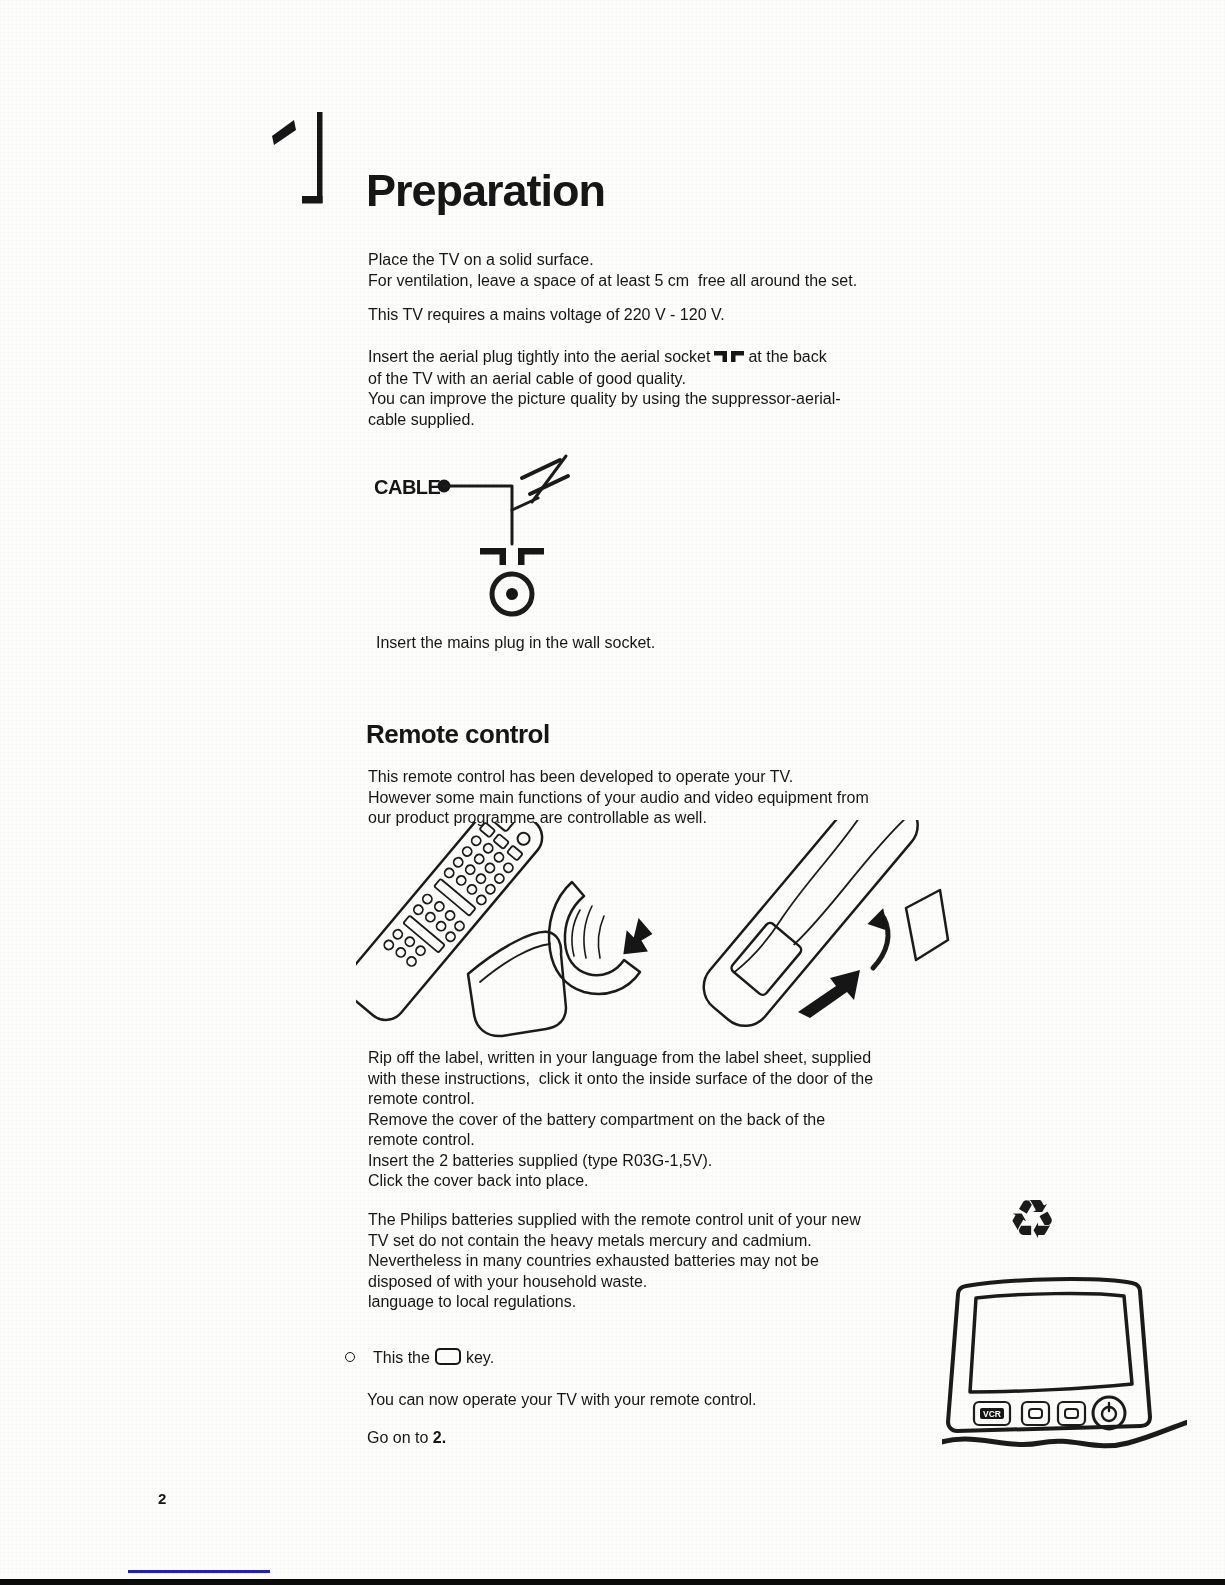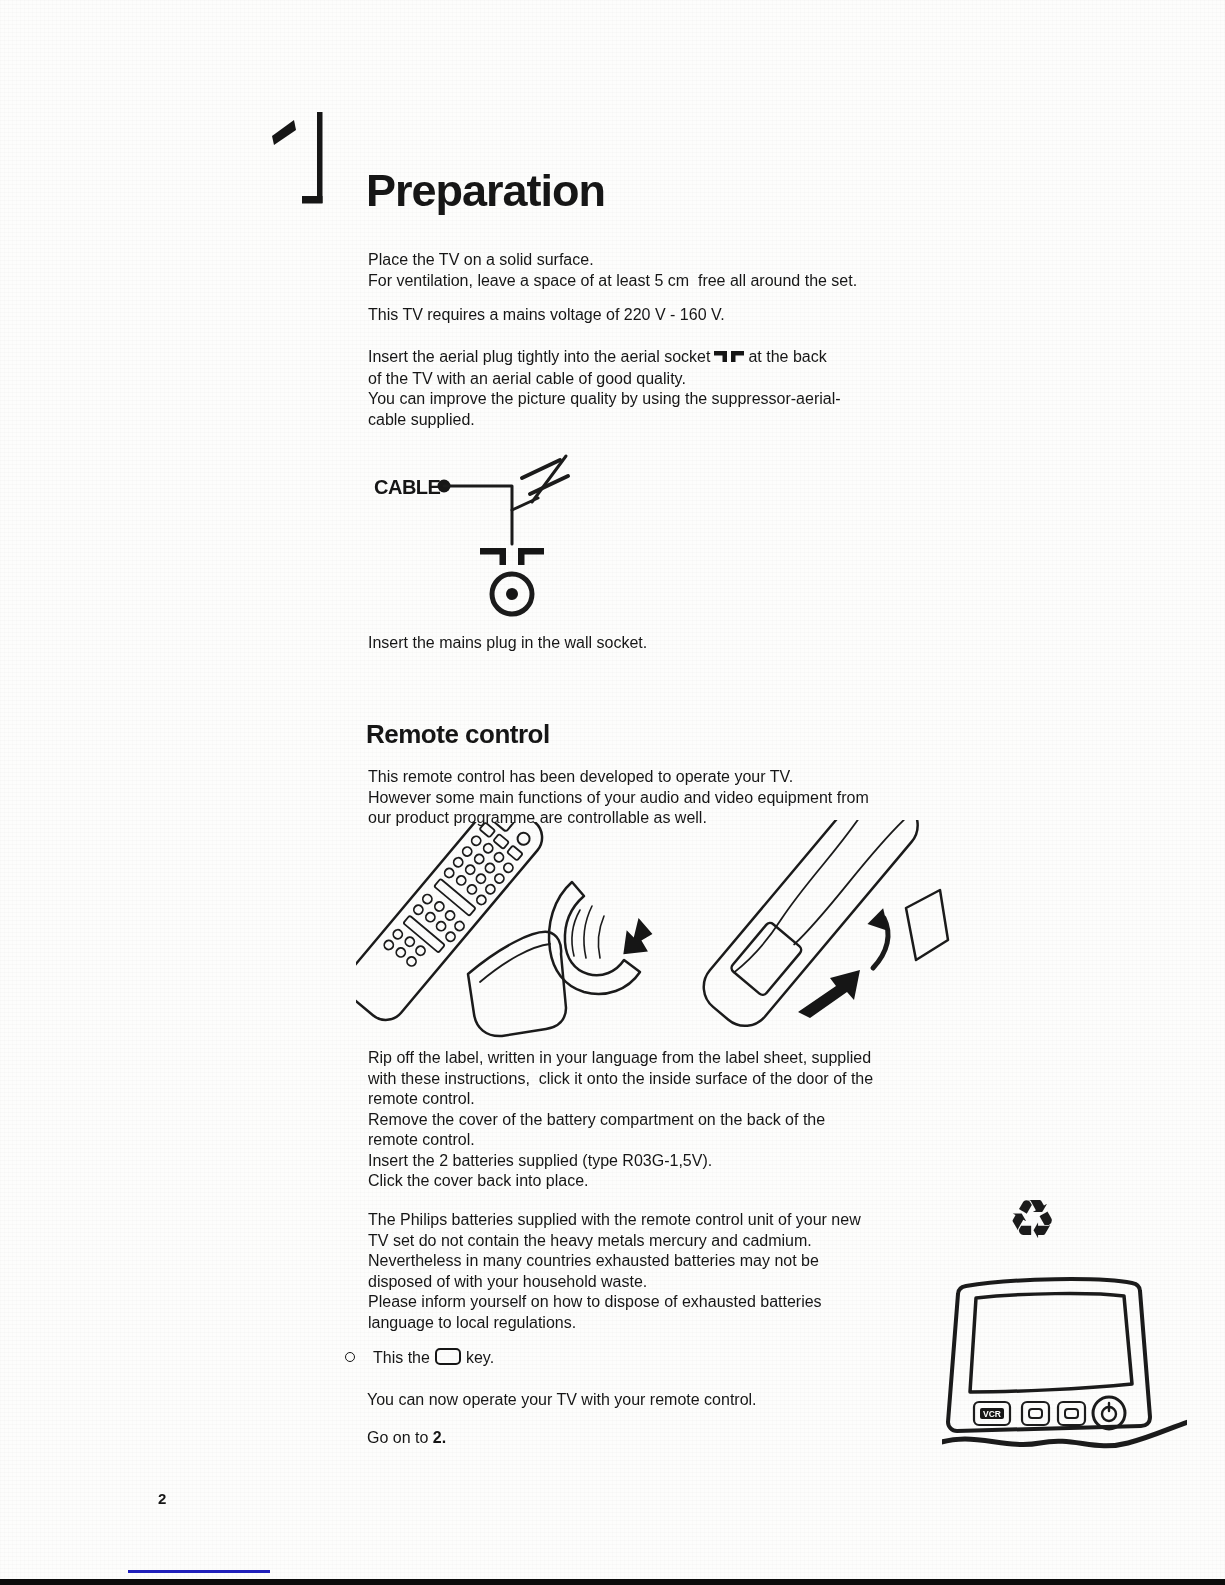--- a/index.html
+++ b/index.html
@@ -58,21 +58,21 @@
   </svg>
 
   <div class="abs h1" style="left:366px;top:168px;">Preparation</div>
 
   <div class="abs para" style="left:368px;top:250px;">
     <div class="line">Place the TV on a solid surface.</div>
     <div class="line">For ventilation, leave a space of at least 5 cm  free all around the set.</div>
   </div>
 
   <div class="abs para" style="left:368px;top:305px;">
-    <div class="line">This TV requires a mains voltage of 220 V - 160 V.</div>
+    <div class="line">This TV requires a mains voltage of 220 V - 120 V.</div>
   </div>
 
   <div class="abs para" style="left:368px;top:347px;">
     <div class="line"><span>Insert the aerial plug tightly into the aerial socket</span><span class="sym-aerial"><svg width="30" height="13" viewBox="0 0 30 13">
             <rect class="ink" x="0" y="1" width="13" height="4.5"></rect>
             <rect class="ink" x="8.5" y="1" width="4.5" height="11"></rect>
             <rect class="ink" x="17" y="1" width="4.5" height="11"></rect>
             <rect class="ink" x="17" y="1" width="13" height="4.5"></rect>
           </svg></span><span>at the back</span></div>
     <div class="line">of the TV with an aerial cable of good quality.</div>
@@ -96,21 +96,21 @@
       <rect class="ink" x="108" y="96" width="26" height="6.5"></rect>
       <rect class="ink" x="127.5" y="96" width="6.5" height="17"></rect>
       <rect class="ink" x="146" y="96" width="6.5" height="17"></rect>
       <rect class="ink" x="146" y="96" width="26" height="6.5"></rect>
 
       <circle class="stroke" style="stroke-width:5" cx="140" cy="142" r="20"></circle>
       <circle class="ink" cx="140" cy="142" r="6"></circle>
     </svg>
   </div>
 
-  <div class="abs para" style="left:368px;top:633px;">
+  <div class="abs para" style="left:376px;top:633px;">
     <div class="line">Insert the mains plug in the wall socket.</div>
   </div>
 
   <div class="abs h2" style="left:366px;top:721px;">Remote control</div>
 
   <div class="abs para" style="left:368px;top:767px;">
     <div class="line">This remote control has been developed to operate your TV.</div>
     <div class="line">However some main functions of your audio and video equipment from</div>
     <div class="line">our product programme are controllable as well.</div>
   </div>
@@ -197,21 +197,20 @@
     <div class="line">remote control.</div>
     <div class="line">Insert the 2 batteries supplied (type R03G-1,5V).</div>
     <div class="line">Click the cover back into place.</div>
   </div>
 
   <div class="abs para" style="left:368px;top:1210px;">
     <div class="line">The Philips batteries supplied with the remote control unit of your new</div>
     <div class="line">TV set do not contain the heavy metals mercury and cadmium.</div>
     <div class="line">Nevertheless in many countries exhausted batteries may not be</div>
     <div class="line">disposed of with your household waste.</div>
-    <div class="line">Please inform yourself on how to dispose of exhausted batteries</div>
     <div class="line">language to local regulations.</div>
   </div>
 
   <div class="abs para" style="left:345px;top:1348px;">
     <span class="bullet-marker"></span><span style="display:inline-block;width:18px;"></span><span>This the</span><span class="key-glyph"></span><span>key.</span>
   </div>
 
   <div class="abs para" style="left:367px;top:1390px;text-align:center;">
     <div class="line">You can now operate your TV with your remote control.</div>
   </div>

